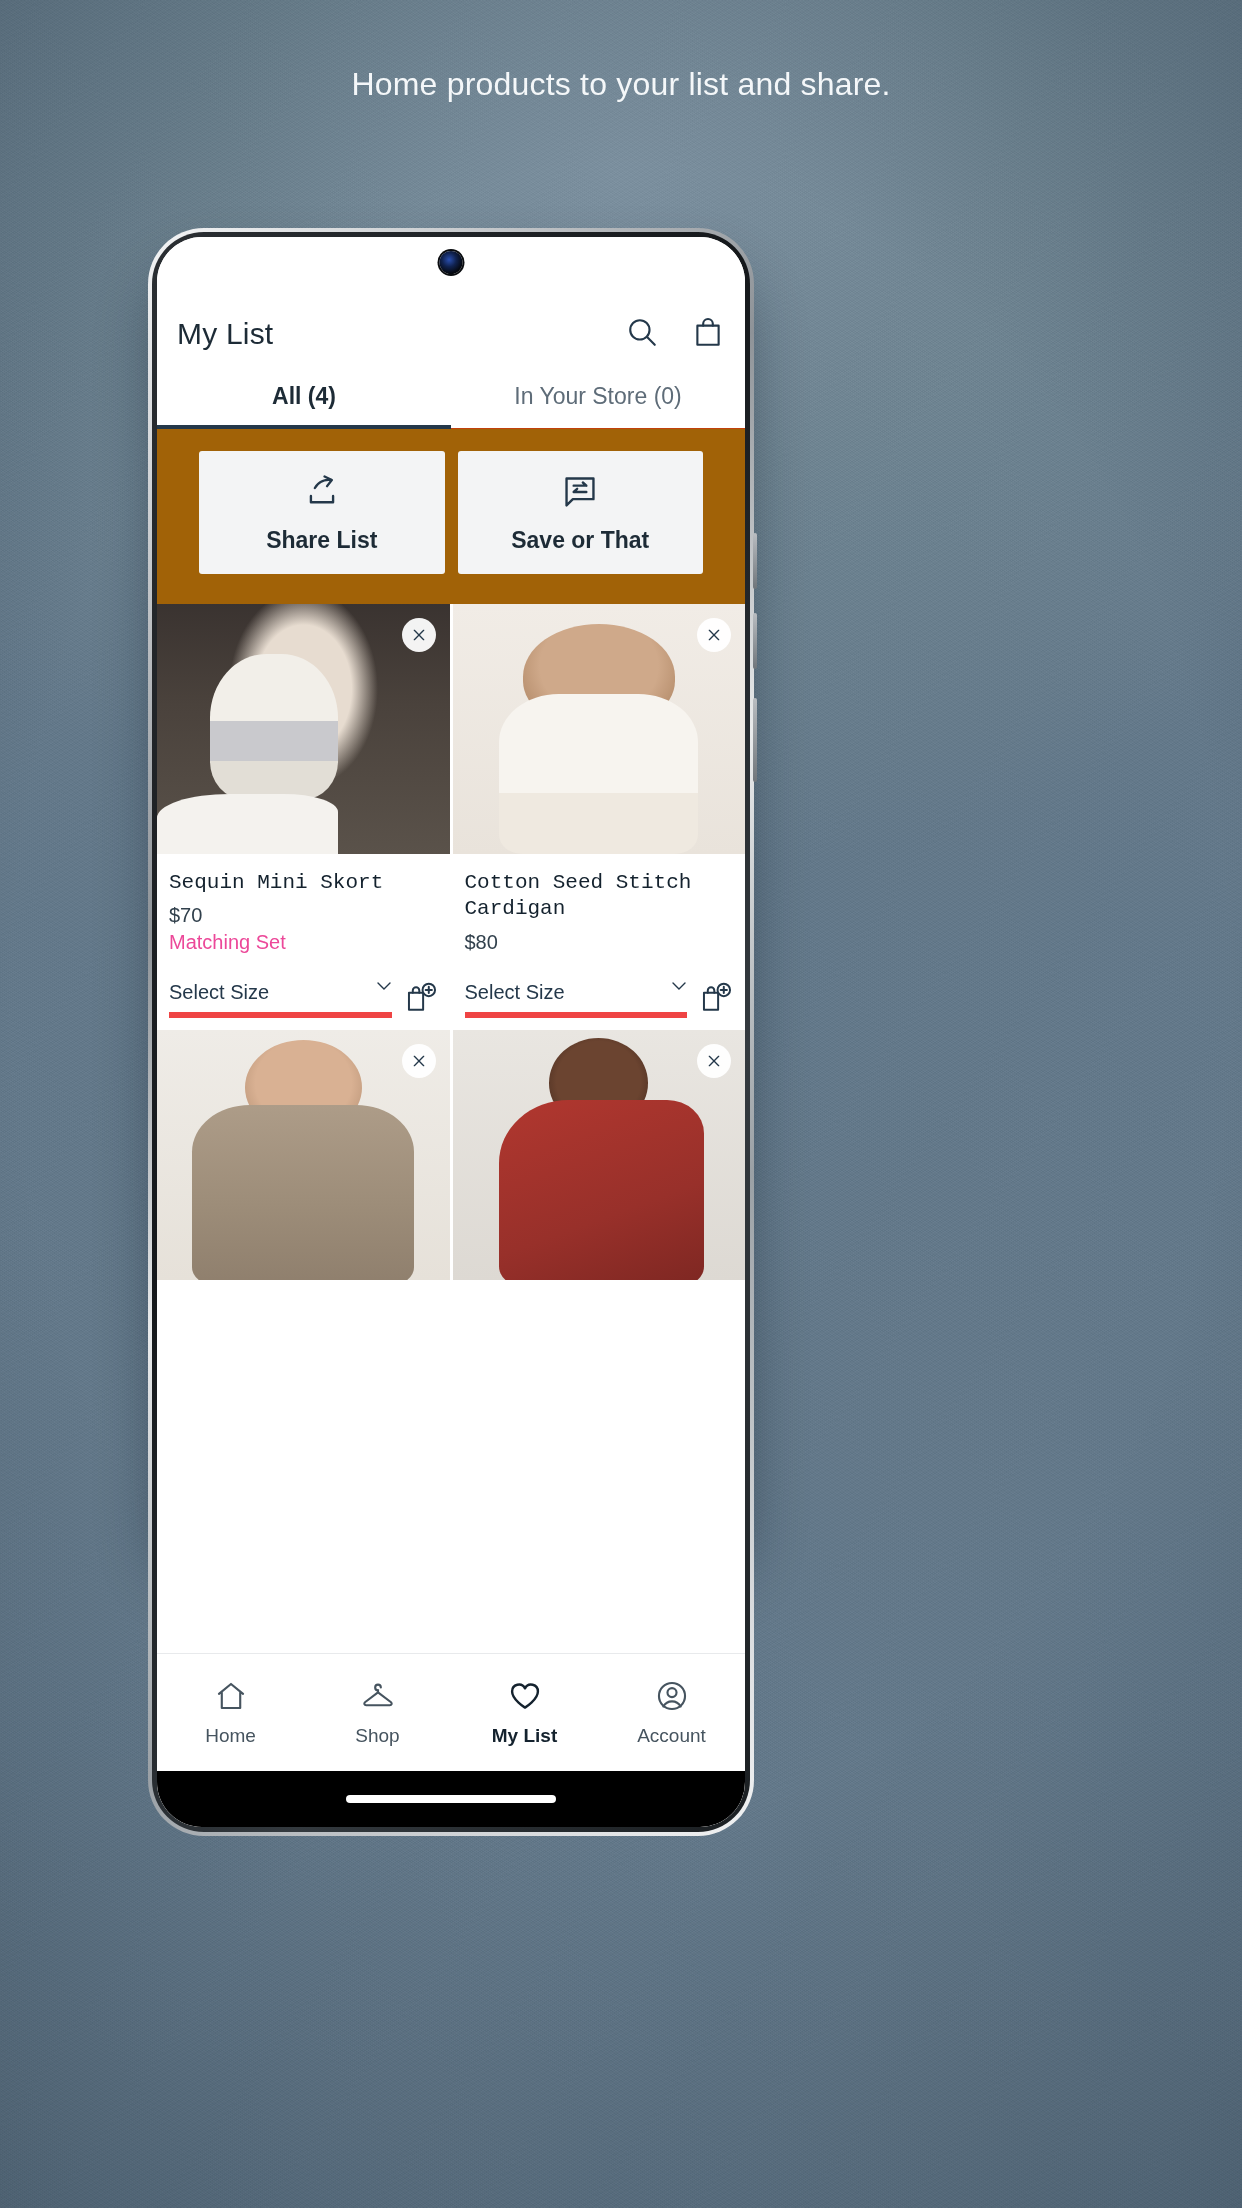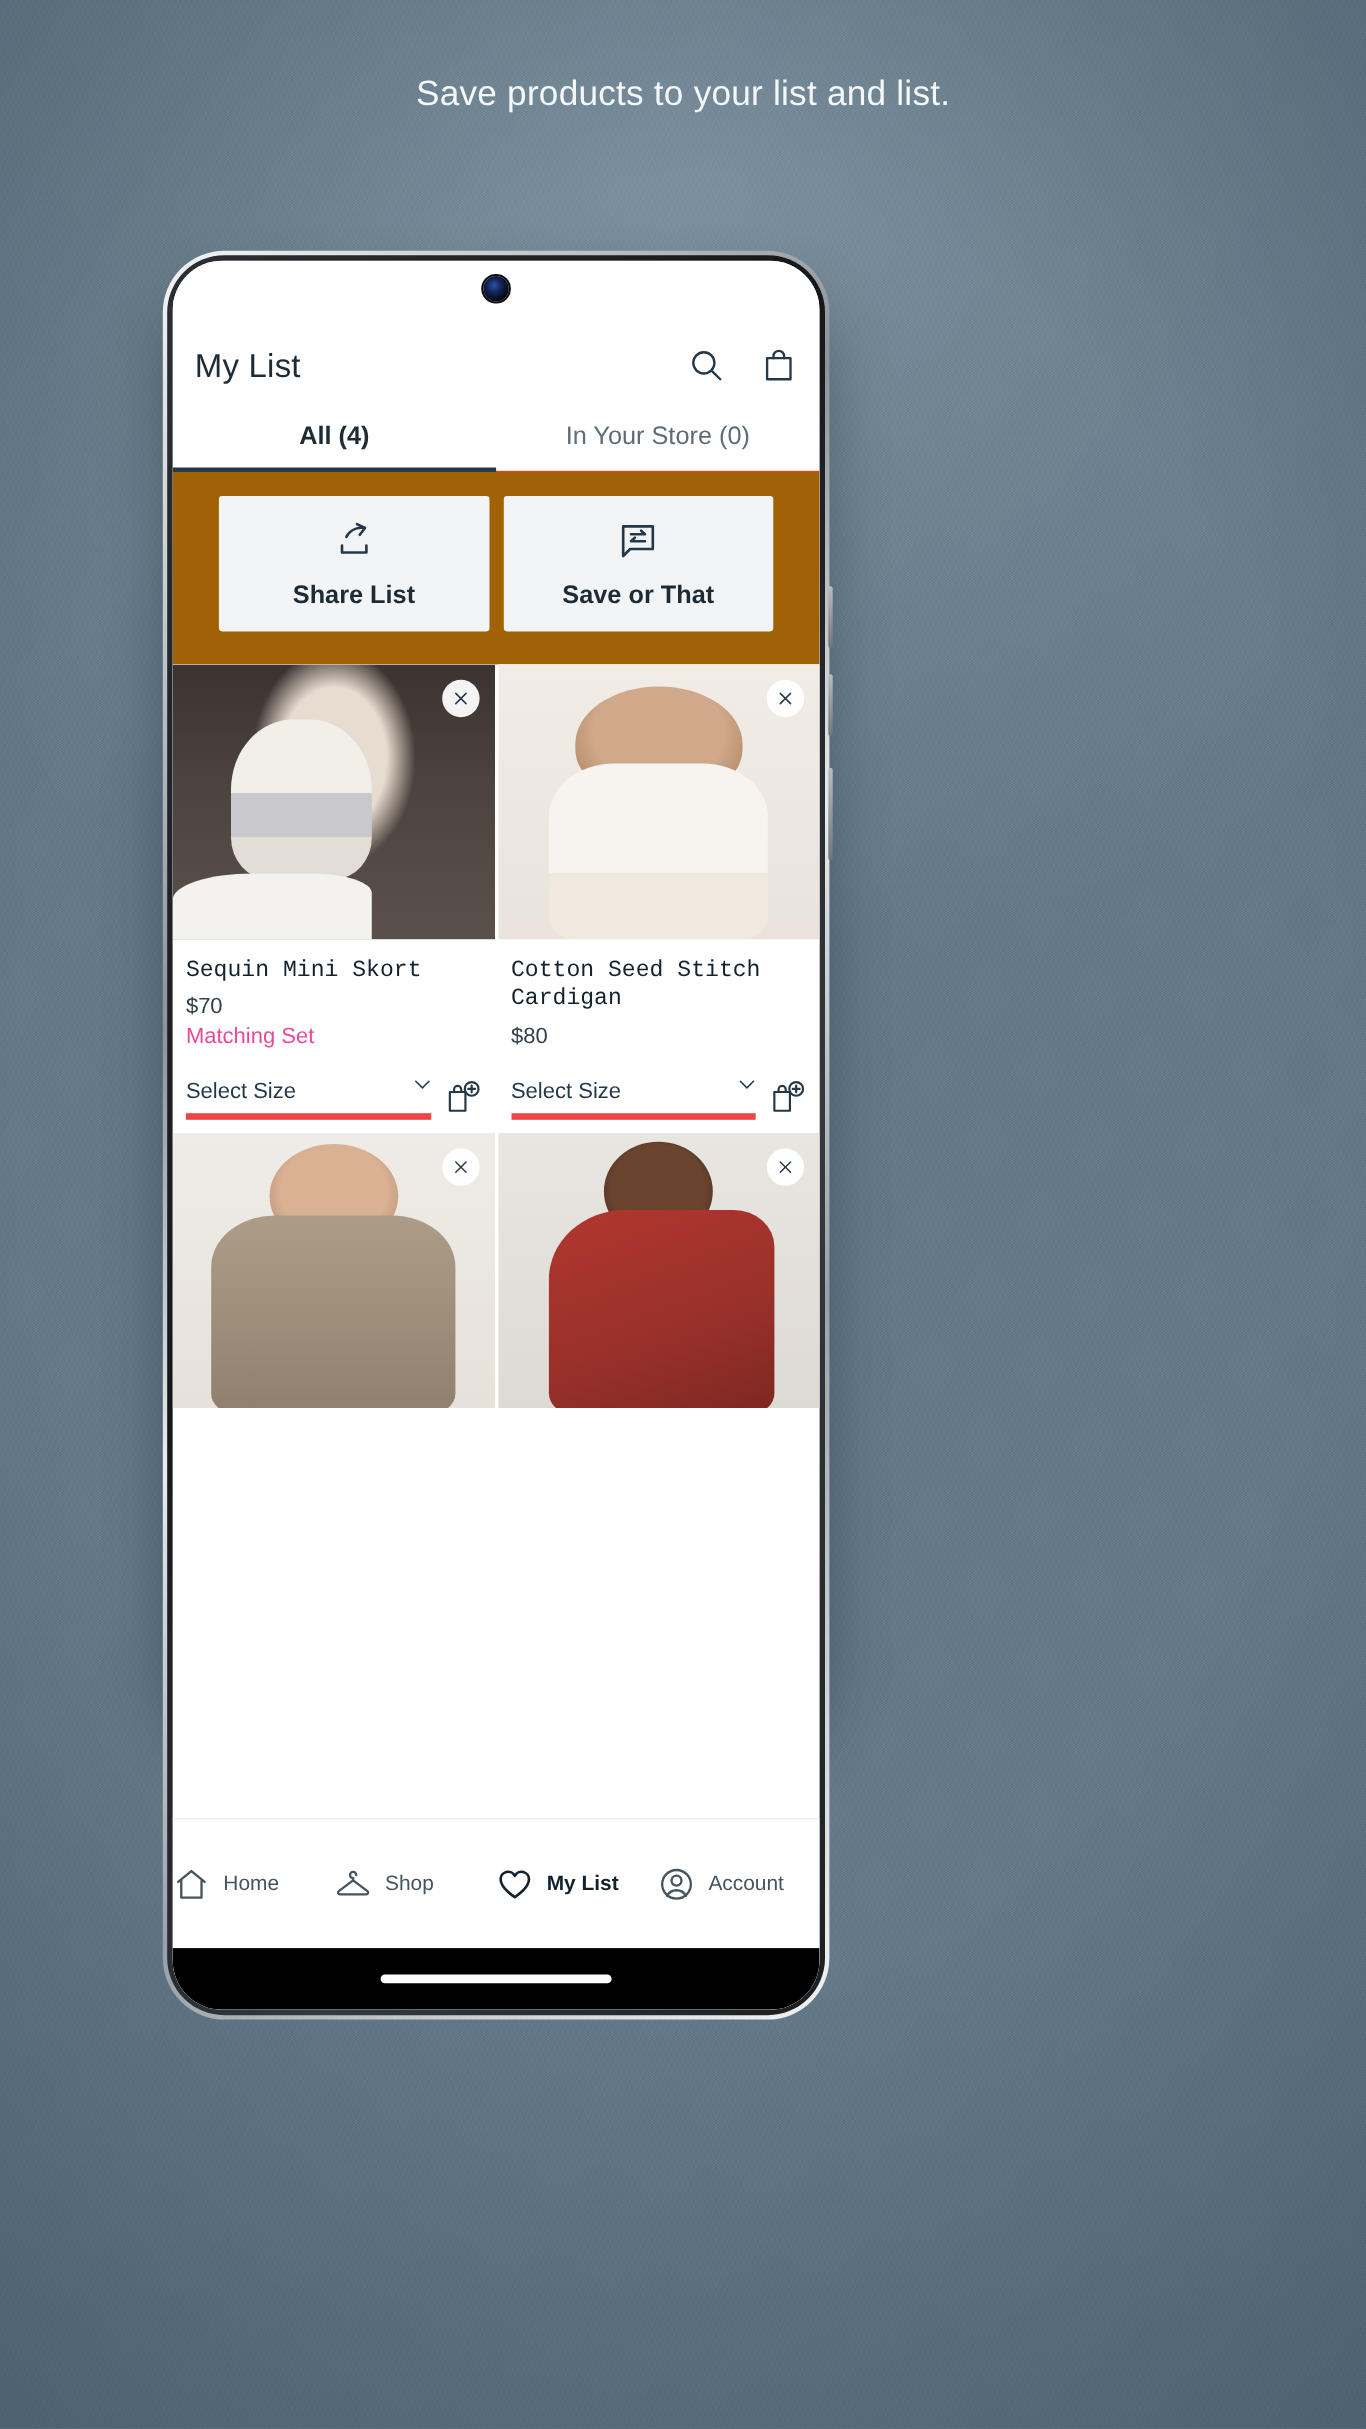--- a/index.html
+++ b/index.html
@@ -151,21 +151,21 @@
   }
   .size-label { font-size: 20px; color:#24384a; }
   .chev { width:16px; height:10px; }
   .bag-add { width: 34px; height: 34px; flex:0 0 34px; margin-bottom: 4px; cursor:pointer; }
 
   .bottom-nav {
     margin-top:auto; height: 118px; flex:0 0 118px;
     background:#fff; border-top:1px solid #e8eaec;
     display:flex; align-items:center;
   }
-  .nav-item { flex:1; display:flex; flex-direction:row; align-items:center; gap: 12px; cursor:pointer; }
+  .nav-item { flex:1; display:flex; flex-direction:column; align-items:center; gap: 12px; cursor:pointer; }
   .nav-icon { width: 34px; height: 34px; }
   .nav-label { font-size: 19px; color:#46545f; }
   .nav-item.active .nav-label { color:#14222e; font-weight:700; }
 
   .home-indicator-wrap { height: 56px; flex:0 0 56px; background:#000; display:flex; align-items:center; justify-content:center; }
   .home-indicator { width: 210px; height: 8px; border-radius: 5px; background:#fff; }
 
   
   .ph { position:absolute; inset:0; }
   .ph1 { background:
@@ -201,21 +201,21 @@
       background: linear-gradient(160deg,#b1372f 0%, #98302a 60%, #7e2722 100%);
       border-radius: 34% 18% 10% 10%; }
 </style>
 </head>
 <body>
 
 <div id="bg"></div>
 <div id="vig"></div>
 
 <div class="hero">
-  <div class="hero-sub">Save products to your list and list.</div>
+  <div class="hero-sub">Home products to your list and share.</div>
 </div>
 
 <div id="phone">
   <div class="phone-shadow"></div>
   <div class="phone-outer">
     <div class="phone-mid"></div>
     <div class="btn-vol v1"></div>
     <div class="btn-vol v2"></div>
     <div class="btn-vol v3"></div>
 

